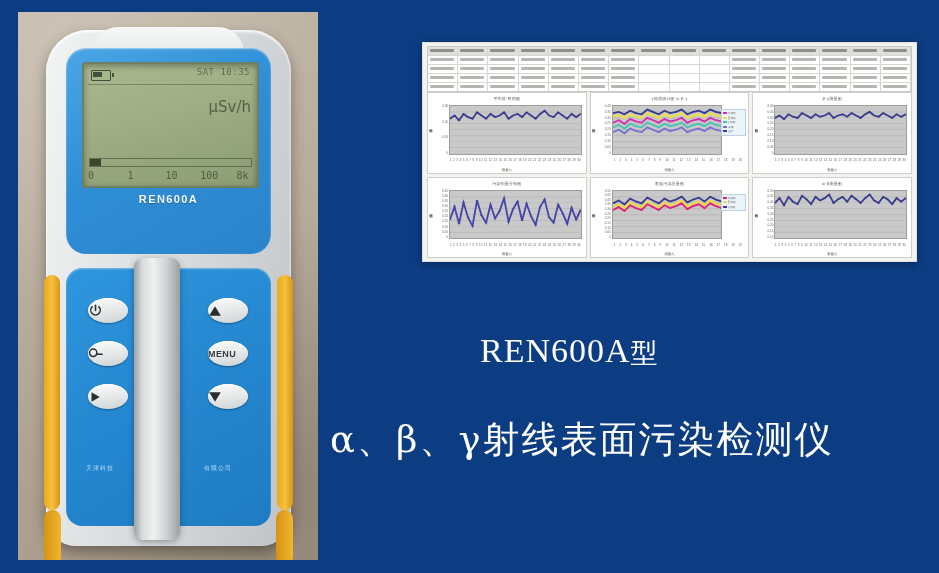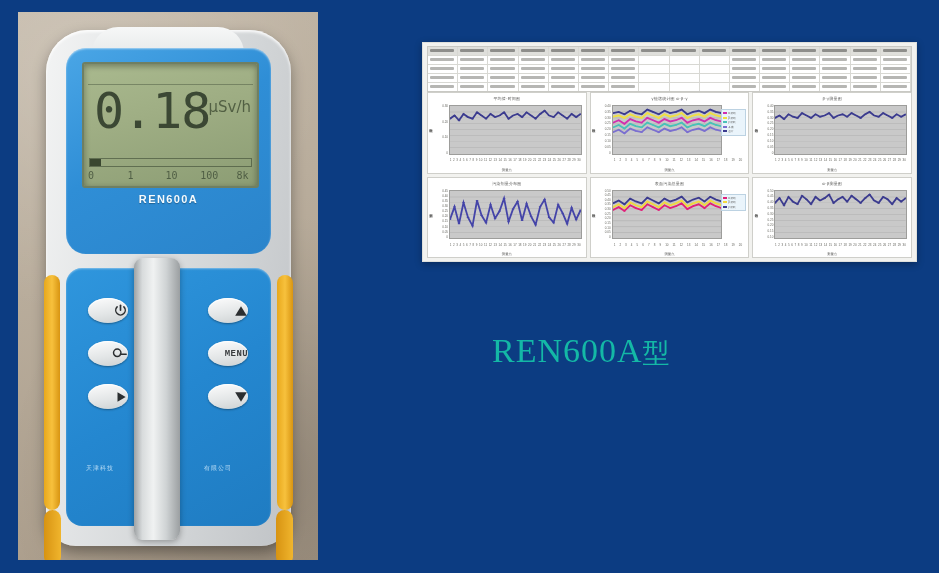--- a/index.html
+++ b/index.html
@@ -73,21 +73,21 @@
   
   .face-bottom{position:absolute;left:20px;top:238px;width:205px;height:258px;
        background:linear-gradient(150deg,#2f96dd 0%,#2487d0 50%,#1f7cc2 100%);
        border-radius:16px;box-shadow:inset 0 1px 2px rgba(255,255,255,.4);}
   .strap{position:absolute;left:88px;top:228px;width:46px;height:282px;
        background:linear-gradient(90deg,#9ea2a4 0%,#d8dbdc 18%,#f0f2f2 42%,#cfd3d4 70%,#9b9fa1 100%);
        border-radius:9px;box-shadow:0 2px 6px rgba(0,0,0,.3);}
   .key{position:absolute;width:40px;height:25px;border-radius:50%;
        background:linear-gradient(170deg,#fdfdfd,#e2e5e6 60%,#cdd1d2);
        box-shadow:0 1px 2px rgba(0,0,0,.35), inset 0 1px 1px #fff;
-       display:flex;align-items:center;justify-content:flex-end;font-family:Liberation Mono, monospace;}
+       display:flex;align-items:center;justify-content:flex-start;}
   .key svg{display:block;}
   .key-label{font-size:9px;font-weight:bold;color:#3a3d3f;letter-spacing:.4px;}
   .subtxt{position:absolute;font-size:6px;color:#cfe9fb;letter-spacing:1px;
        font-family:"DejaVu Sans",sans-serif;opacity:.85;}
 
   
   #software{position:absolute;left:422px;top:42px;width:493px;height:218px;
        background:#f2f2ef;border:1px solid #dfe0dc;box-shadow:0 2px 7px rgba(0,0,0,.3);
        filter:blur(.45px);}
   .sw-table{position:absolute;left:4px;top:3px;right:4px;height:44px;background:#fff;
@@ -118,21 +118,21 @@
        display:flex;justify-content:space-around;align-items:center;}
   .ch-xticks span{font-size:3px;color:#66665f;}
   .ch-xlab{position:absolute;left:0;right:0;bottom:1px;text-align:center;font-size:3.4px;color:#5a5a58;}
   .ch-legend{position:absolute;right:2px;top:16px;width:21px;
        background:#eaf4fb;border:1px solid #bcd2e2;padding:1px;}
   .ch-legend div{display:flex;align-items:center;gap:1px;height:4.5px;}
   .ch-legend i{width:4px;height:2px;display:block;}
   .ch-legend u{text-decoration:none;font-size:2.6px;color:#555;}
 
   
-  .cap1{position:absolute;left:492px;top:332px;font-size:34px;color:#14b8a6;
+  .cap1{position:absolute;left:480px;top:332px;font-size:34px;color:#ffffff;
        font-family:"Liberation Serif",serif;letter-spacing:1px;white-space:nowrap;}
   .cap1 .cn{font-family:"DejaVu Sans",sans-serif;font-size:27px;}
   .cap2{position:absolute;left:330px;top:415px;font-size:37px;color:#ffffff;
        font-family:"DejaVu Serif",serif;letter-spacing:2px;white-space:nowrap;}
 </style>
 </head>
 <body>
 
 <div id="stage">
 
@@ -143,22 +143,27 @@
       <div class="shell"></div>
       <div class="shell-top-notch"></div>
       <div class="grip left"></div>
       <div class="grip right"></div>
       <div class="grip-tip left"></div>
       <div class="grip-tip right"></div>
 
       <div class="face-top">
 
         <div class="lcd">
+          <div class="lcd-status">
+            <div class="lcd-batt">
+                <i></i>
+              </div>
+            <div class="lcd-status-txt">SAT 10:35</div>
+          </div>
           <div class="lcd-rule"></div>
-          <div class="lcd-reading">0.18</div>
           <div class="lcd-unit">µSv/h</div>
           <div class="lcd-barwrap">
             <div class="lcd-barfill"></div>
           </div>
           <div class="lcd-scale">
             <span style="left:0">0</span>
             <span style="left:24%">1</span>
             <span style="left:47%">10</span>
             <span style="left:68%">100</span>
             <span style="left:90%">8k</span>
@@ -1103,14 +1108,15 @@
             <span>30</span>
           </div>
           <div class="ch-xlab">测量点</div>
         </div>
       </div>
   </div>
 
   <div class="cap1">
     <span>REN600A</span><span class="cn">型</span>
   </div>
+  <div class="cap2">α、β、γ射线表面污染检测仪</div>
 
 </div>
 
 </body></html>

